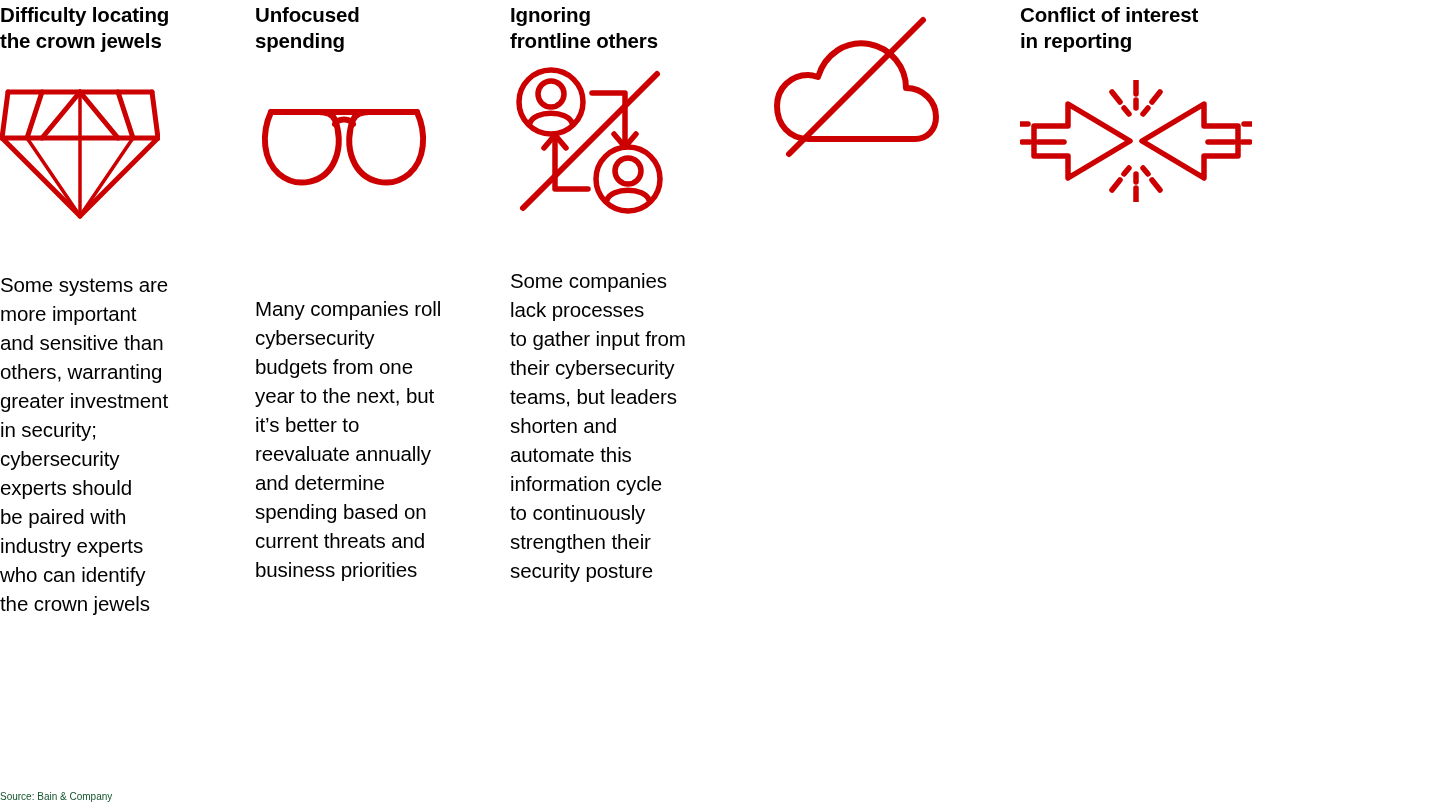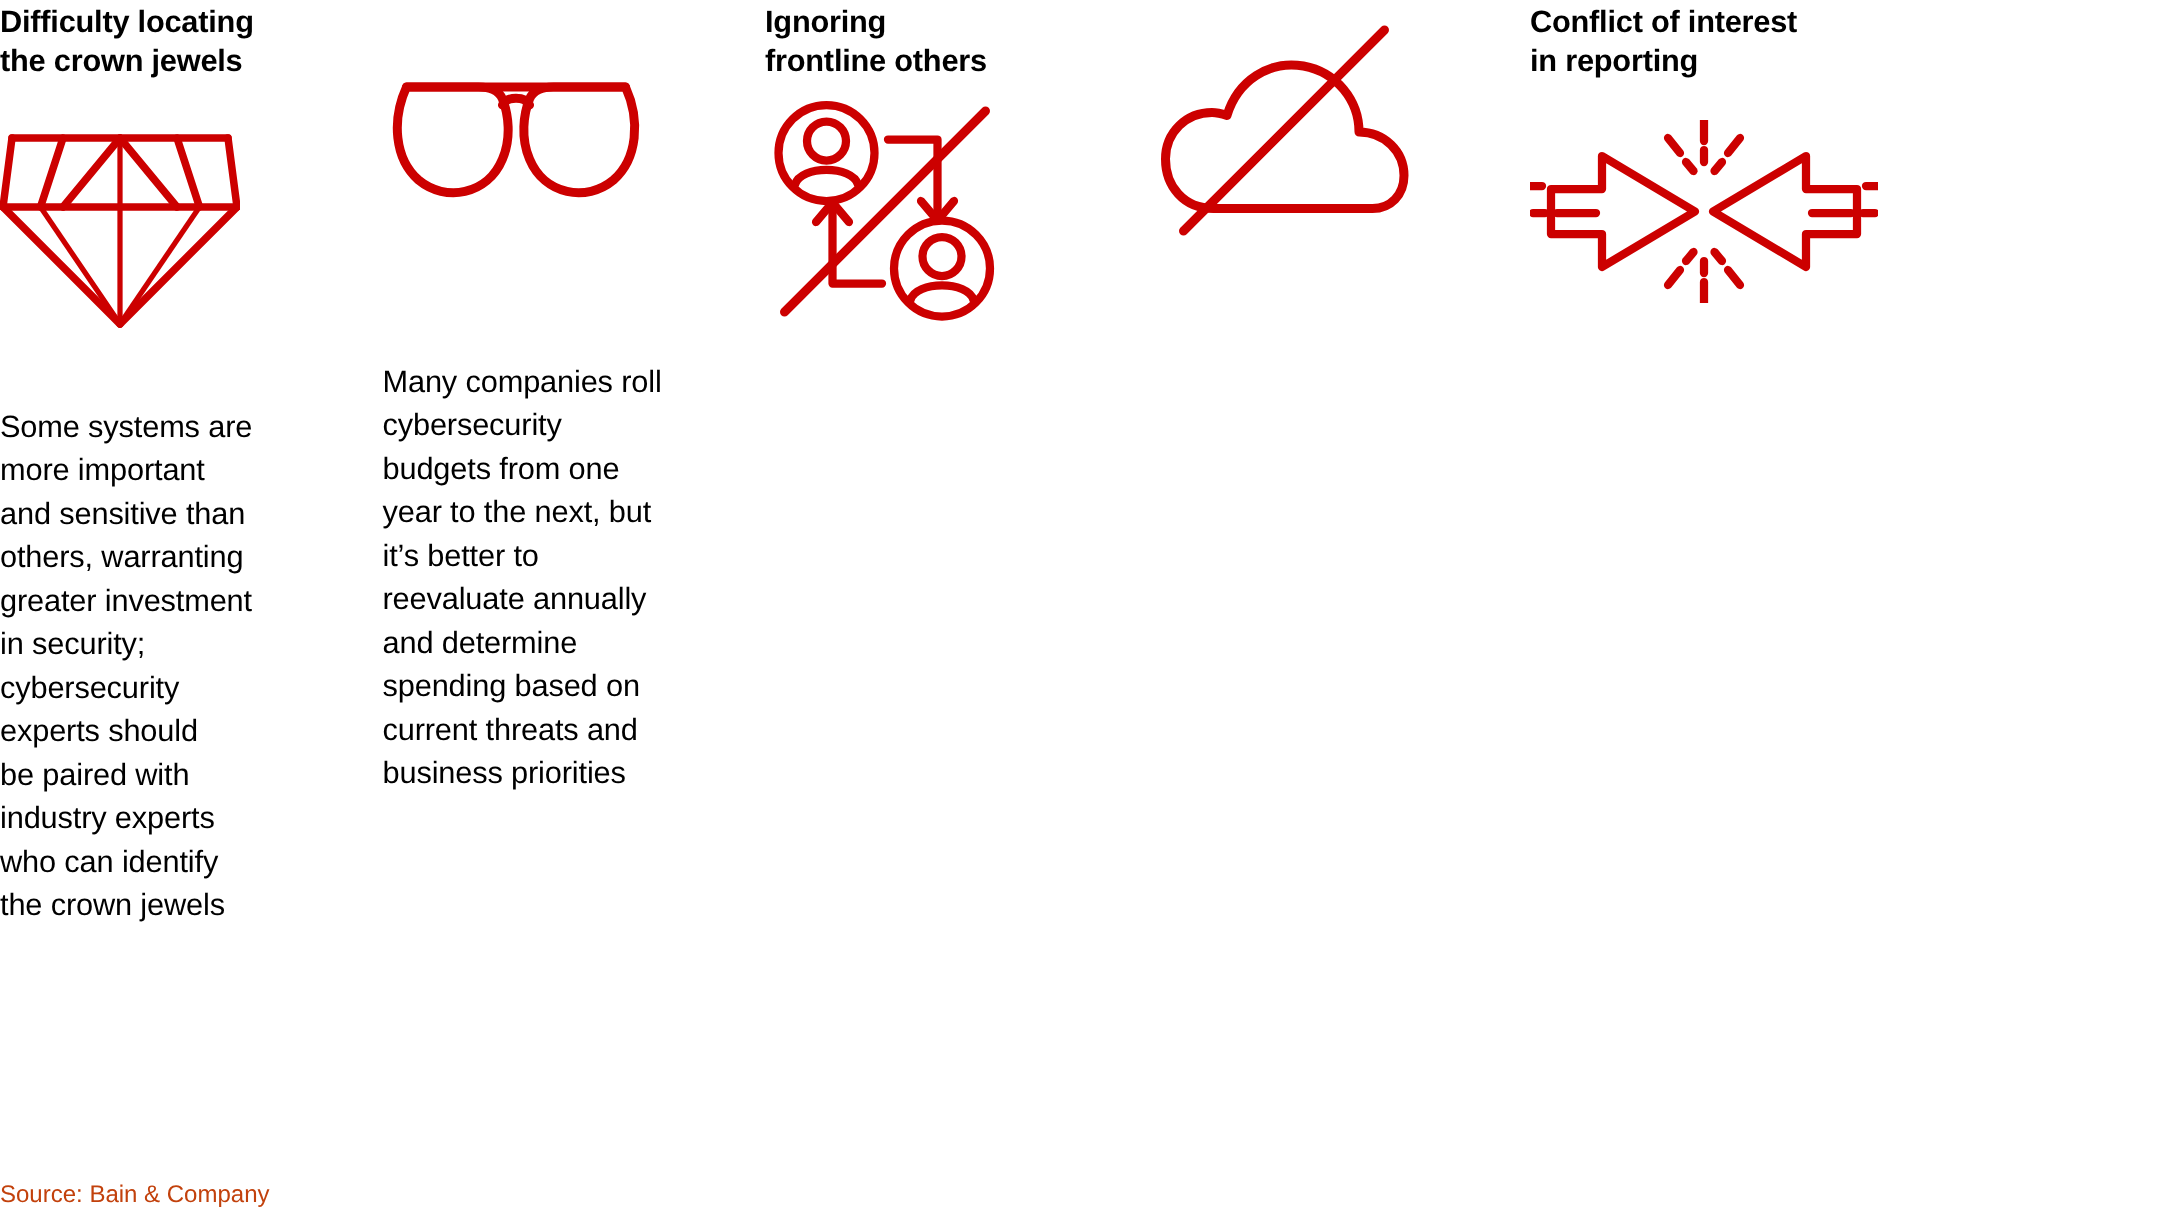--- a/index.html
+++ b/index.html
@@ -62,23 +62,23 @@
     letter-spacing: -0.1px;
     color: #000000;
     margin: 0;
     white-space: pre-line;
   }
   .source {
     position: absolute;
     left: 0;
     top: 788px;
     font-family: "Liberation Sans", sans-serif;
-    font-size: 16px;
+    font-size: 10px;
     line-height: 18px;
-    color: #c2410c;
+    color: #14532d;
   }
   
   .icon-diamond  { padding-left: 0px;  padding-top: 14px; }
   .icon-glasses  { padding-left: 4px;  padding-top: 38px; }
   .icon-advice   { padding-left: 5px;  padding-top: 10px; }
   .icon-cloud    { padding-left: 6px;  padding-top: 12px; }
   .icon-conflict { padding-left: 0px;  padding-top: 24px; }
 </style>
 </head>
 <body>
@@ -123,20 +123,22 @@
 in security;
 cybersecurity
 experts should
 be paired with
 industry experts
 who can identify
 the crown jewels</p>
     </div>
 
     <div class="col">
+      <h2 class="col-heading">Unfocused
+spending</h2>
       <div class="icon-wrap icon-glasses">
         <svg width="170" height="95" viewBox="0 0 170 95" fill="none" stroke="#CC0000" stroke-width="6" stroke-linecap="round" stroke-linejoin="round">
 
           <path d="M12 18 L158 18"></path>
 
           <path d="M12 18
                    C 2 40, 4 66, 20 80
                    C 38 95, 66 90, 76 66
                    C 82 52, 80 36, 76 26
                    C 73 19, 66 18, 60 18 Z"></path>
@@ -178,20 +180,31 @@
 
           <path d="M77 27 L110 27 L110 80"></path>
           <path d="M99 68 L110 81 L121 68"></path>
 
           <path d="M73 123 L40 123 L40 70"></path>
           <path d="M29 82 L40 69 L51 82"></path>
 
           <path d="M8 142 L142 8" stroke-width="6"></path>
         </svg>
       </div>
+      <p class="col-body">Some companies
+lack processes
+to gather input from
+their cybersecurity
+teams, but leaders
+shorten and
+automate this
+information cycle
+to continuously
+strengthen their
+security posture</p>
     </div>
 
     <div class="col">
       <div class="icon-wrap icon-cloud">
         <svg width="175" height="145" viewBox="0 0 175 145" fill="none" stroke="#CC0000" stroke-width="6" stroke-linecap="round" stroke-linejoin="round">
 
           <path d="M38 125
                    C 18 125, 6 110, 6 92
                    C 6 74, 20 61, 37 61
                    C 40 61, 44 62, 47 63

